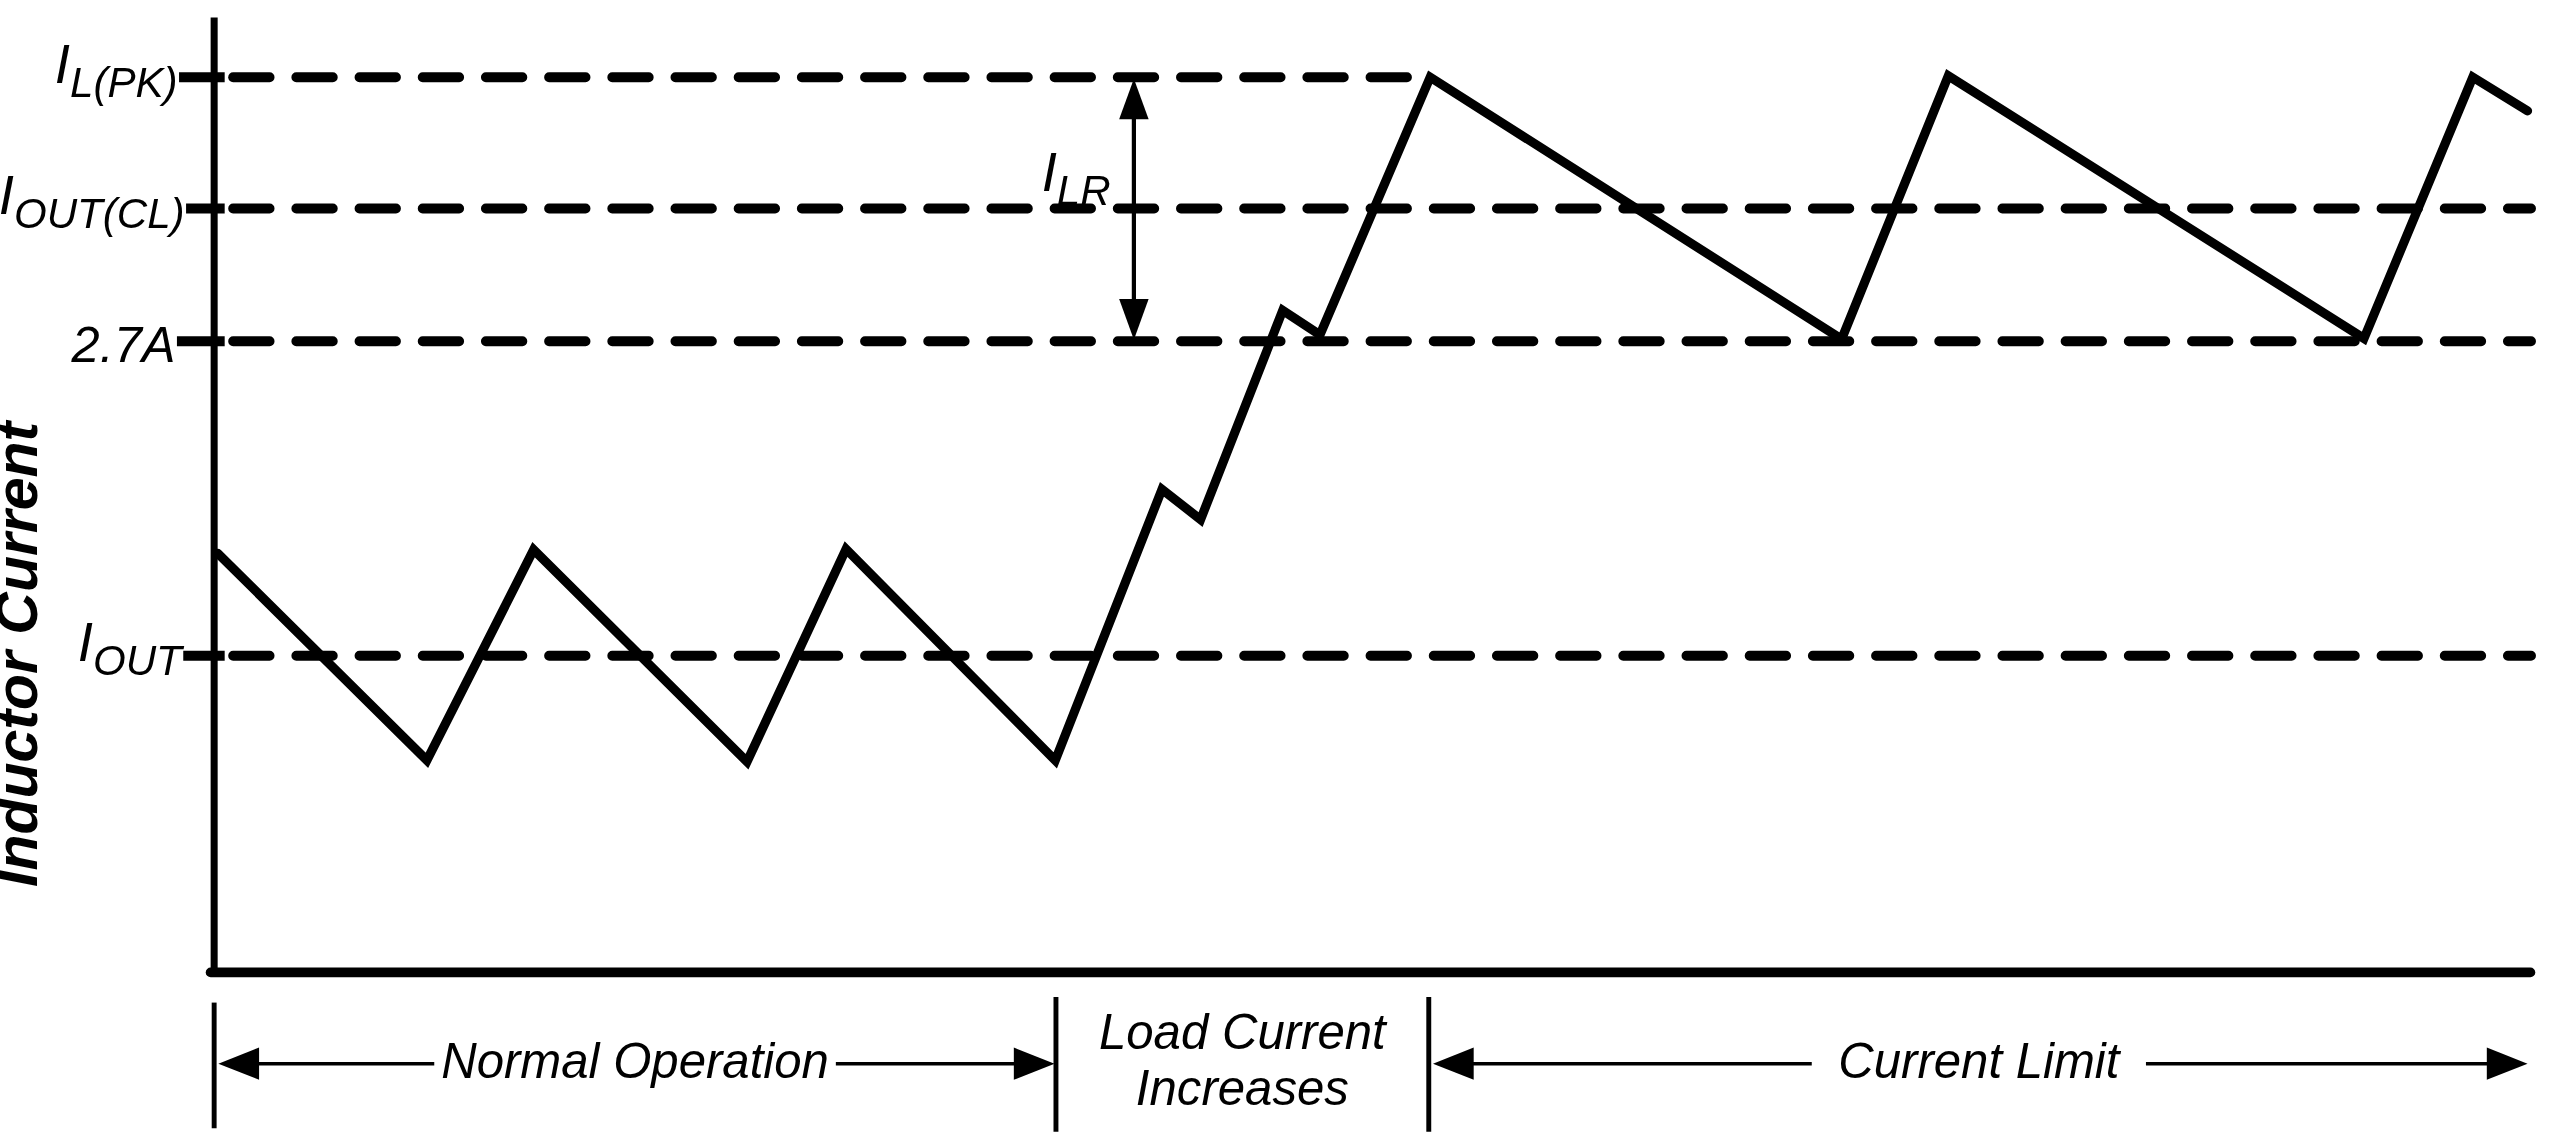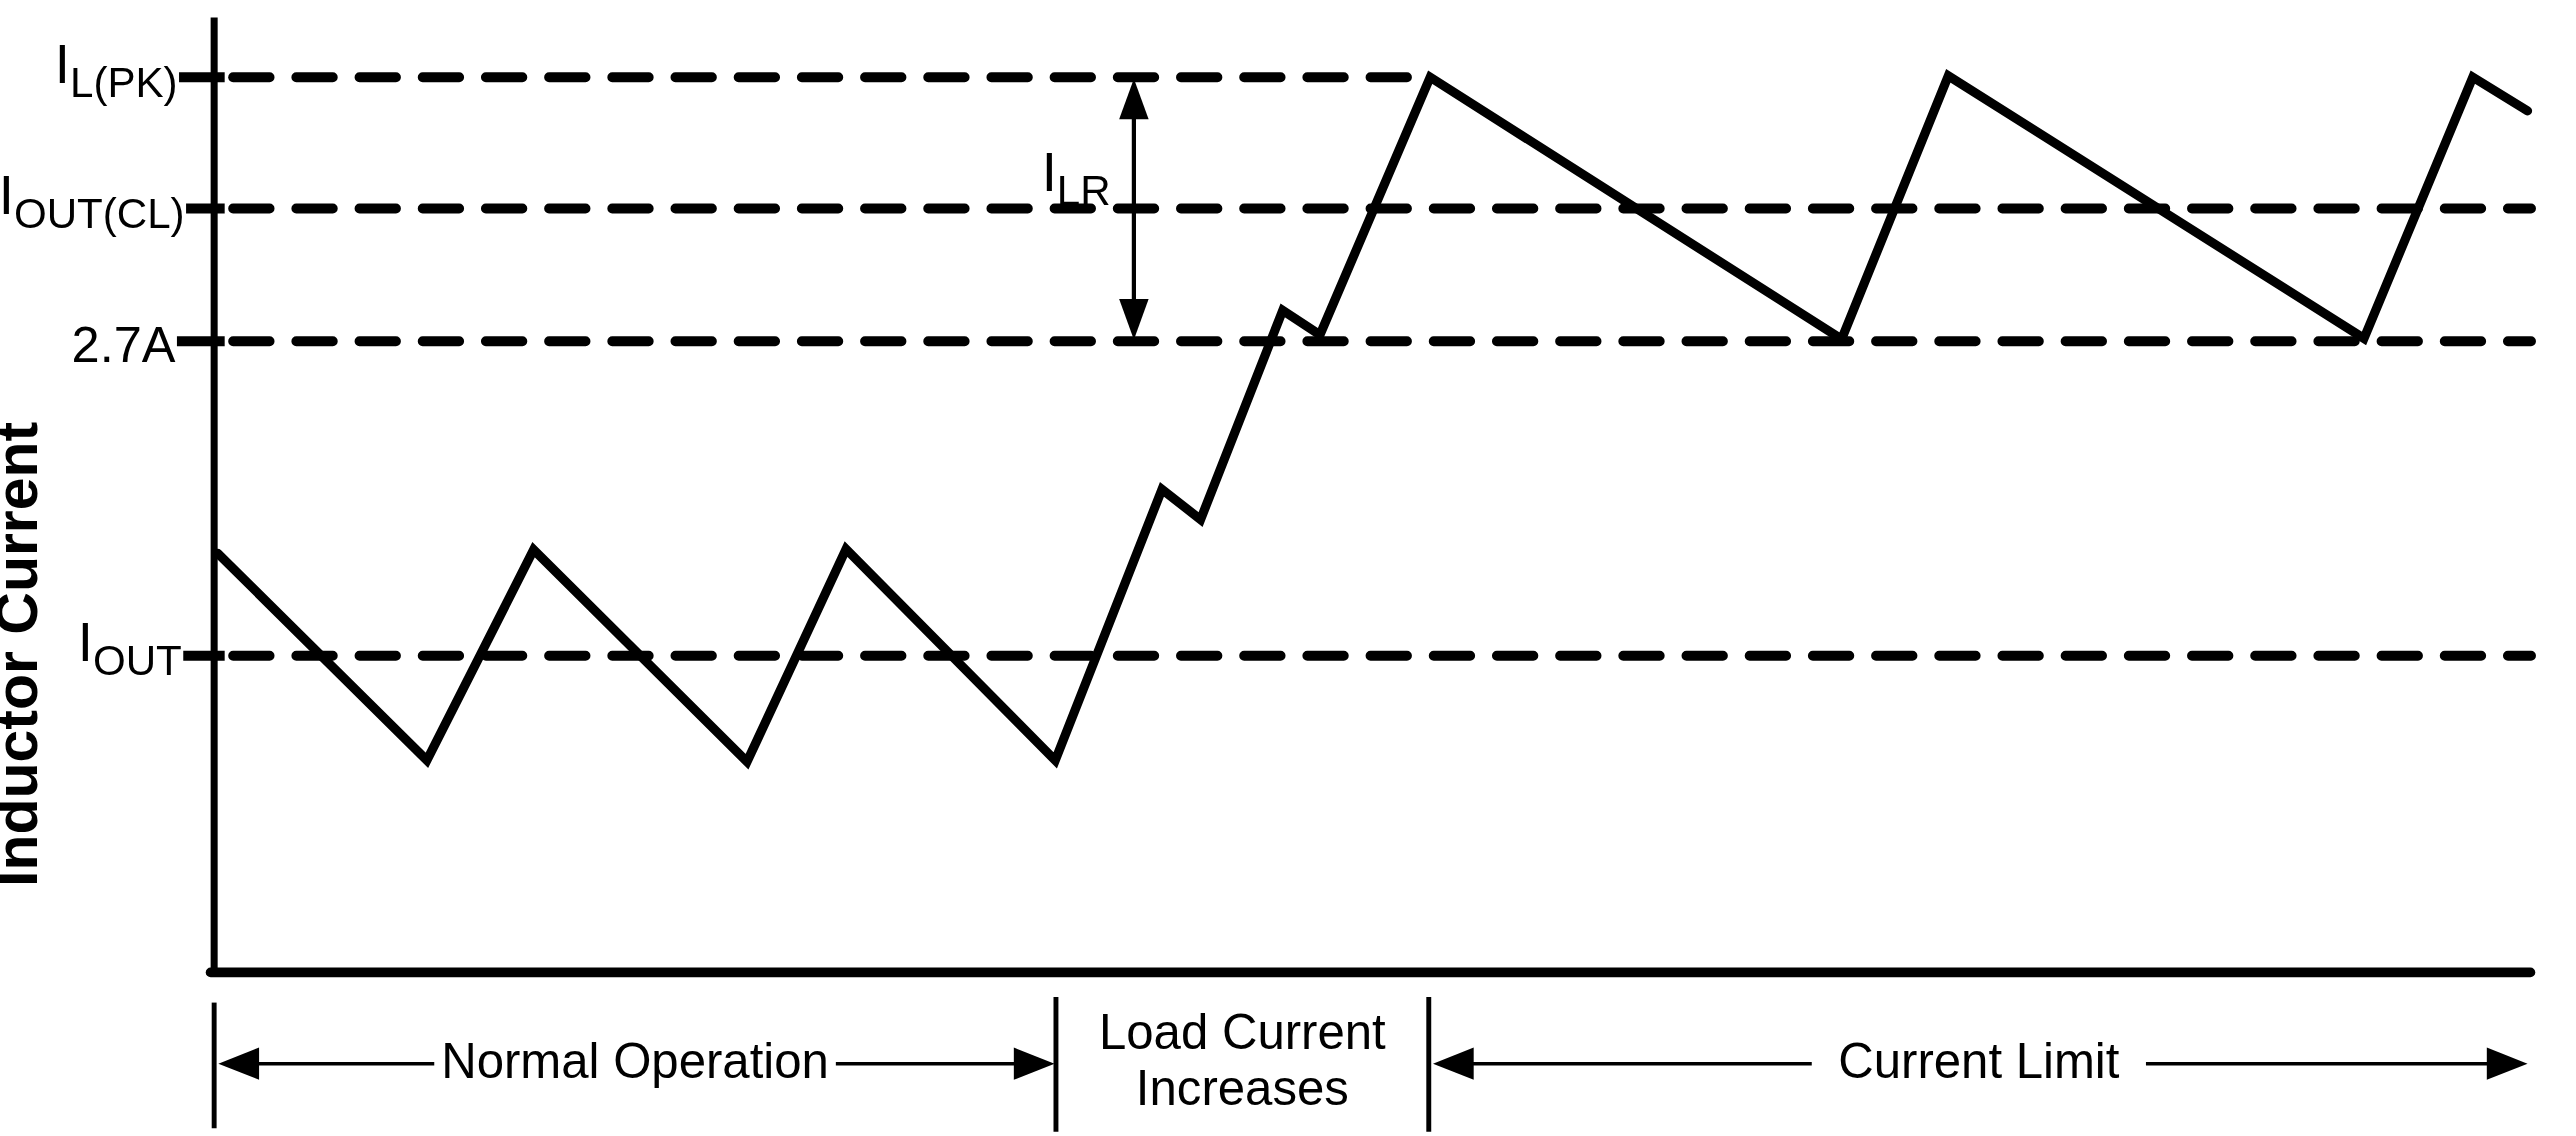--- a/index.html
+++ b/index.html
@@ -1,16 +1,16 @@
 <!DOCTYPE html>
 <html style="font-size:11.2px"><head>
 <meta charset="utf-8">
 <style>
   html,body{margin:0;padding:0;background:#ffffff;}
-  .figure{width:100%;background:#ffffff;}
+  .figure{width:100%;background:#ffffff;font-style:italic;}
   svg{display:block;width:100%;height:auto;background:#ffffff;
       font-family:"Liberation Sans", sans-serif;}
   text{fill:#000;}
 </style>
 </head>
 <body>
 
 <div class="figure">
   <svg id="chart" viewBox="0 0 3669 1619" xmlns="http://www.w3.org/2000/svg">
       <line x1="332" y1="110" x2="2037" y2="110" stroke="#000000" stroke-width="14" stroke-dasharray="52 38" stroke-linecap="round"></line>

